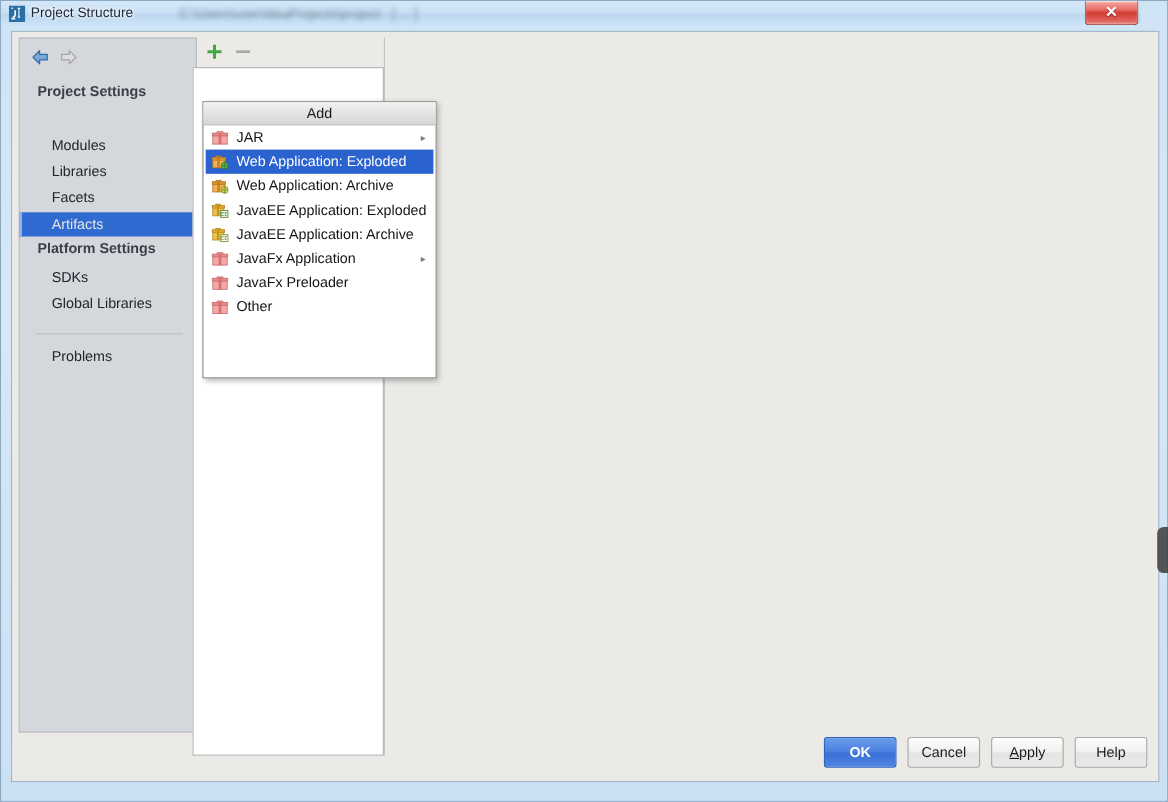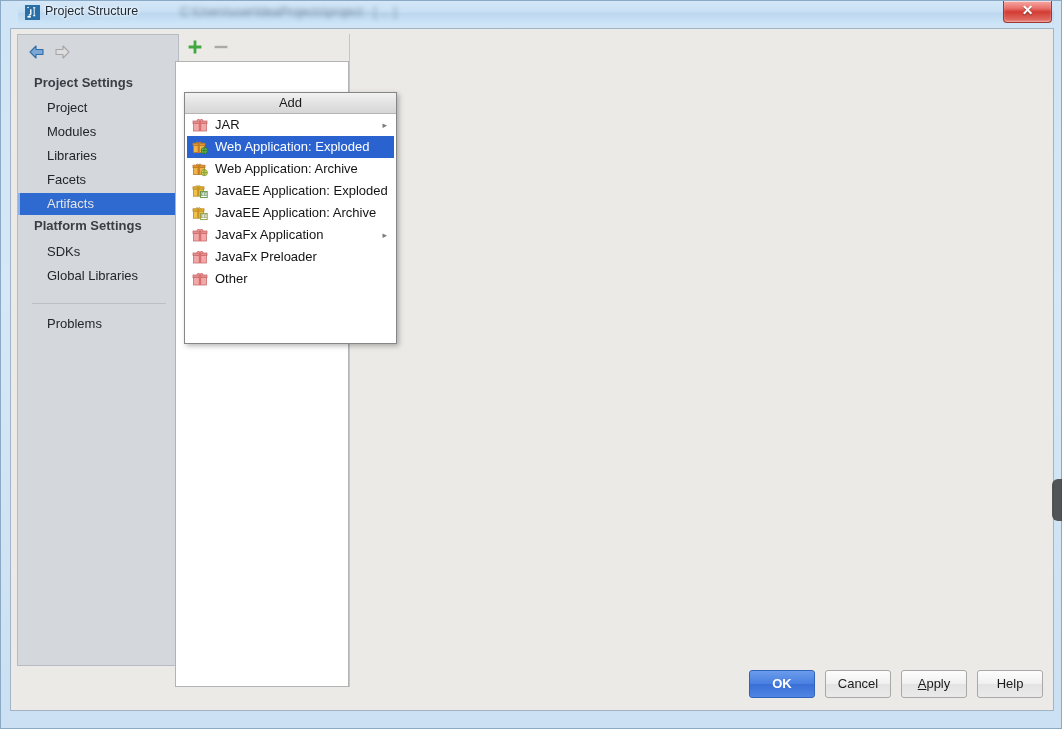--- a/index.html
+++ b/index.html
@@ -14,21 +14,21 @@
   #window {
     position: absolute; left: 0; top: 0;
     width: 1062px; height: 729px;
     background: linear-gradient(to bottom, #cfe4f5 0%, #d6e8f7 40%, #cbe0f2 100%);
     box-sizing: border-box;
     border: 1px solid #8aa9c4;
   }
 
   
   #titlebar {
-    position: absolute; left: 17px; top: 0;
+    position: absolute; left: 0; top: 0;
     width: 1036px; height: 23px;
     background: linear-gradient(to bottom, #d4e7f8 0%, #c9e0f4 45%, #bcd7ef 55%, #cde5f8 100%);
     overflow: hidden;
   }
   #app-icon {
     position: absolute; left: 7px; top: 4px;
     width: 15px; height: 15px;
   }
   #title-text {
     position: absolute; left: 27px; top: 3px;
@@ -249,21 +249,20 @@
       <div id="nav-arrows">
         <svg id="nav-back" class="nav-arrow" viewBox="0 0 18 16">
           <path d="M8 2 L2 8 L8 14 L8 10.5 L15 10.5 L15 5.5 L8 5.5 Z" fill="#7ba7d4" stroke="#2f6ea8" stroke-width="1.1" stroke-linejoin="round"></path>
         </svg>
         <svg id="nav-forward" class="nav-arrow" viewBox="0 0 18 16">
           <path d="M10 2 L16 8 L10 14 L10 10.5 L3 10.5 L3 5.5 L10 5.5 Z" fill="#dddddd" stroke="#a6a6a6" stroke-width="1.1" stroke-linejoin="round"></path>
         </svg>
       </div>
 
       <div class="side-group" style="top:40px">Project Settings</div>
-      <div class="side-item" style="top:62px">Project</div>
       <div class="side-item" style="top:86px">Modules</div>
       <div class="side-item" style="top:110px">Libraries</div>
       <div class="side-item" style="top:134px">Facets</div>
       <div class="side-item selected" style="top:158px">Artifacts</div>
       <div class="side-group" style="top:183px">Platform Settings</div>
       <div class="side-item" style="top:206px">SDKs</div>
       <div class="side-item" style="top:230px">Global Libraries</div>
       <div id="side-divider" style="top:268px"></div>
       <div class="side-item" style="top:278px">Problems</div>
     </div>

